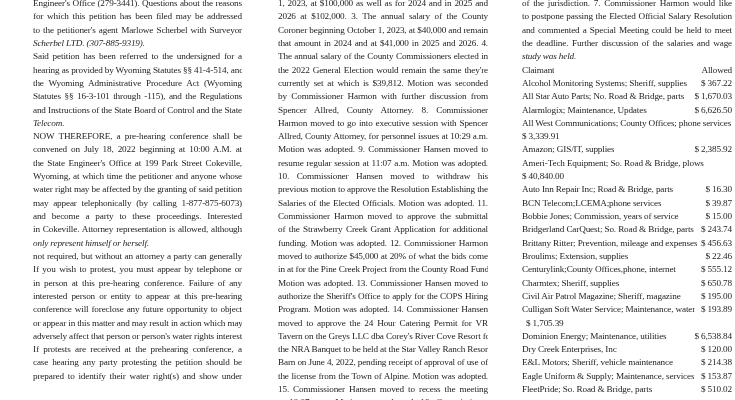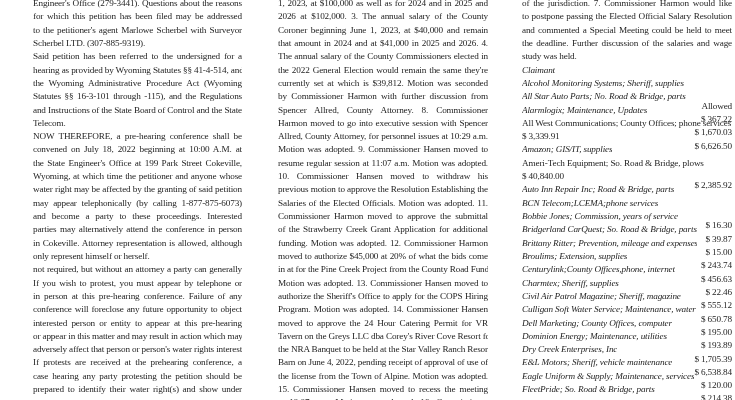--- a/index.html
+++ b/index.html
@@ -36,29 +36,30 @@
   .ln {
     display: block;
     white-space: nowrap;
     text-align: justify;
     text-align-last: justify;
     height: 13.32px;
     overflow: hidden;
   }
   .ln.last {
     text-align-last: left;
+    font-style: italic;
   }
   .claim-row {
     display: flex;
     justify-content: space-between;
     white-space: nowrap;
     height: 13.32px;
   }
-  .claim-row .name { flex: 0 1 auto; overflow: hidden; font-style: italic; }
-  .claim-row .amt { flex: 0 0 auto; text-align: center; padding-left: 4px; margin-top: 36px; }
+  .claim-row .name { flex: 0 1 auto; overflow: hidden; }
+  .claim-row .amt { flex: 0 0 auto; text-align: center; padding-left: 4px; }
   .claim-amt-only {
     display: block;
     text-align: left;
     height: 13.32px;
     white-space: nowrap;
   }
   .claim-name-only {
     display: block;
     white-space: nowrap;
     height: 13.32px;
@@ -80,38 +81,37 @@
       <span class="ln">Statutes §§ 16-3-101 through -115), and the Regulations</span>
       <span class="ln">and Instructions of the State Board of Control and the State</span>
       <span class="ln last">Telecom.</span>
       <span class="ln">NOW THEREFORE, a pre-hearing conference shall be</span>
       <span class="ln">convened on July 18, 2022 beginning at 10:00 A.M.  at</span>
       <span class="ln">the State Engineer's Office at 199 Park Street Cokeville,</span>
       <span class="ln">Wyoming, at which time the petitioner and anyone whose</span>
       <span class="ln">water right may be affected by the granting of said petition</span>
       <span class="ln">may appear telephonically (by calling 1-877-875-6073)</span>
       <span class="ln">and become a party to these proceedings.  Interested</span>
-      <span class="ln">parties may alternatively attend the conference in person</span>
       <span class="ln">in Cokeville.  Attorney representation is allowed, although</span>
       <span class="ln last">only represent himself or herself.</span>
       <span class="ln">not required, but without an attorney a party can generally</span>
       <span class="ln">If you wish to protest, you must appear by telephone or</span>
       <span class="ln">in person at this pre-hearing conference.  Failure of any</span>
+      <span class="ln">interested person or entity to appear at this pre-hearing</span>
       <span class="ln">conference will foreclose any future opportunity to object</span>
-      <span class="ln">interested person or entity to appear at this pre-hearing</span>
       <span class="ln">or appear in this matter and may result in action which may</span>
       <span class="ln">adversely affect that person or person's water rights interest.</span>
       <span class="ln">If protests are received at the prehearing conference, a</span>
       <span class="ln">case hearing any party protesting the petition should be</span>
       <span class="ln">prepared to identify their water right(s) and show under</span>
     </div>
   <div class="col col2" id="col2">
       <span class="ln">1, 2023, at $100,000  as well as for 2024 and in 2025 and</span>
       <span class="ln">2026 at $102,000.  3.  The annual salary of the County</span>
-      <span class="ln">Coroner beginning June 1, 2023, at $40,000 and remain</span>
+      <span class="ln">Coroner beginning October 1, 2023, at $40,000 and remain</span>
       <span class="ln">that amount in 2024 and at $41,000 in 2025 and 2026.  4.</span>
       <span class="ln">The annual salary of the County Commissioners elected in</span>
       <span class="ln">the 2022 General Election would remain the same they're</span>
       <span class="ln">currently set at which is $39,812.  Motion was seconded</span>
       <span class="ln">by Commissioner Harmon with further discussion from</span>
       <span class="ln">Spencer Allred, County Attorney.  8.  Commissioner</span>
       <span class="ln">Harmon moved to go into executive session with Spencer</span>
       <span class="ln">Allred, County Attorney, for personnel issues at 10:29 a.m.</span>
       <span class="ln">Motion was adopted.  9.  Commissioner Hansen moved to</span>
       <span class="ln">resume regular session at 11:07 a.m.  Motion was adopted.</span>
@@ -205,21 +205,20 @@
         </div>
         <div class="claim-row">
           <span class="name">Civil Air Patrol Magazine; Sheriff, magazine</span>
           <span class="amt">$ 195.00</span>
         </div>
         <div class="claim-row">
           <span class="name">Culligan Soft Water Service; Maintenance, water</span>
           <span class="amt">$ 193.89</span>
         </div>
         <div class="claim-row">
-          <span class="name">Dell Marketing; County Offices, computer</span>
           <span class="amt">$ 1,705.39</span>
         </div>
         <div class="claim-row">
           <span class="name">Dominion Energy; Maintenance, utilities</span>
           <span class="amt">$ 6,538.84</span>
         </div>
         <div class="claim-row">
           <span class="name">Dry Creek Enterprises, Inc</span>
           <span class="amt">$ 120.00</span>
         </div>

